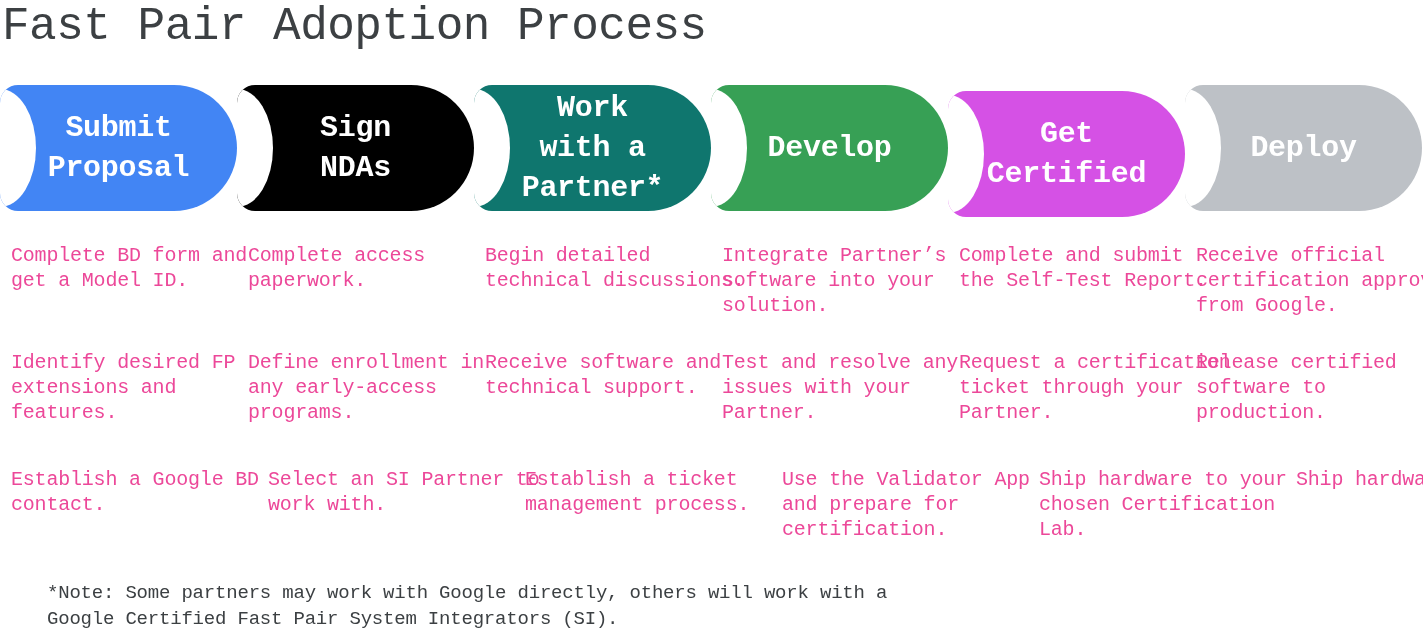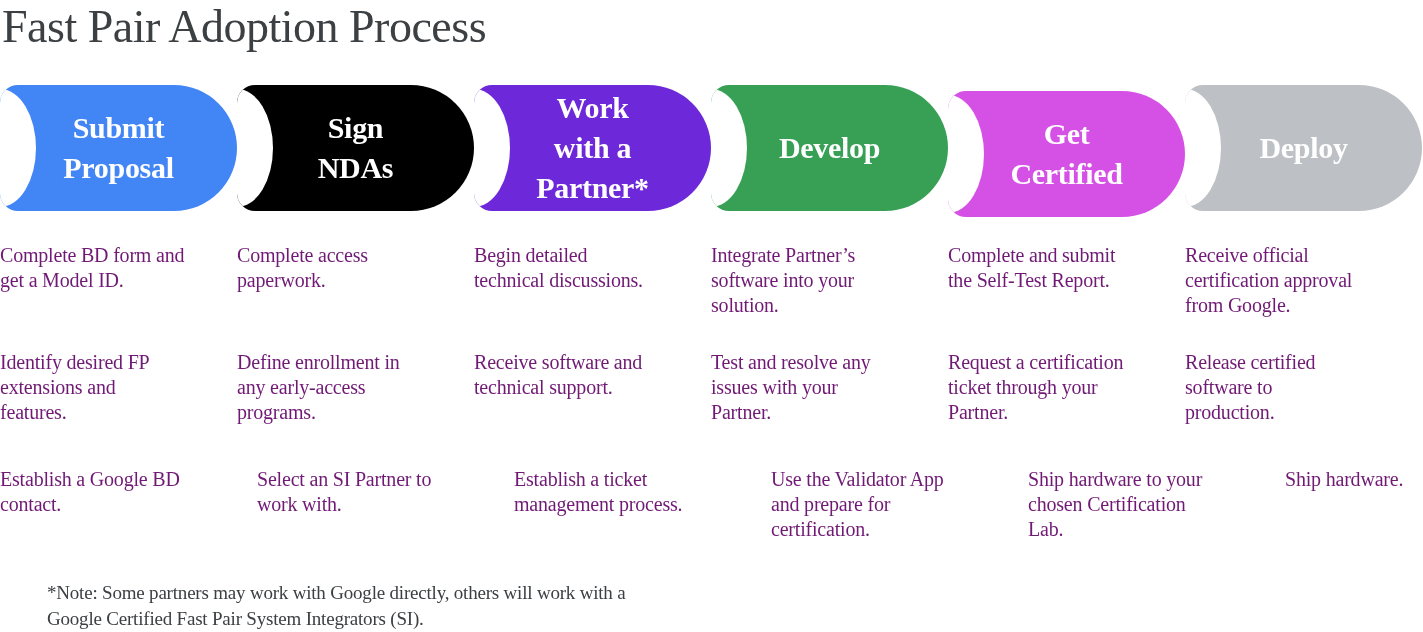--- a/index.html
+++ b/index.html
@@ -1,20 +1,20 @@
 <!DOCTYPE html>
 <html><head>
 <meta charset="utf-8">
 <style>
   html,body{margin:0;padding:0;background:#fff;}
   .canvas{
     position:relative;
     width:1423px;height:632px;
     background:#ffffff;
-    font-family:Liberation Serif, serif;
+    font-family:Liberation Mono, monospace;
     overflow:hidden;
   }
   .title{
     position:absolute;left:2px;top:2px;
     font-size:46px;line-height:50px;
     letter-spacing:-0.5px;
     color:#3c4043;
     white-space:pre;
   }
   .pills{
@@ -46,22 +46,23 @@
     white-space:pre-line;
   }
   .task-row{
     position:absolute;left:0;
     display:grid;grid-template-columns:repeat(6,237px);
   }
   .row-1{top:243px;}
   .row-2{top:350px;}
   .row-3{top:467px;gap:20px;}
   .task{
+    padding-left:11px;
     font-size:20px;line-height:25px;
-    color:#701a75;
+    color:#ec4899;
     white-space:pre;
     letter-spacing:-0.2px;
   }
   .footnote{
     position:absolute;left:11px;top:580px;
     font-size:19px;line-height:26px;
     color:#3c4043;
     white-space:pre;
     letter-spacing:-0.2px;
     margin-left:36px;
@@ -76,21 +77,21 @@
 
   <div class="pills">
     <div class="pill" style="background-color: rgb(66, 133, 244);">
       <span class="pill-label">Submit
 Proposal</span>
     </div>
     <div class="pill" style="background-color: #000000;">
       <span class="pill-label">Sign
 NDAs</span>
     </div>
-    <div class="pill" style="background-color: #6d28d9; justify-content: center;">
+    <div class="pill" style="background-color: #0f766e; justify-content: center;">
       <span class="pill-label">Work
 with a
 Partner*</span>
     </div>
     <div class="pill" style="background-color: rgb(55, 160, 85);">
       <span class="pill-label">Develop</span>
     </div>
     <div class="pill" style="background-color: rgb(213, 81, 229); margin-top: 6px;">
       <span class="pill-label">Get
 Certified</span>

